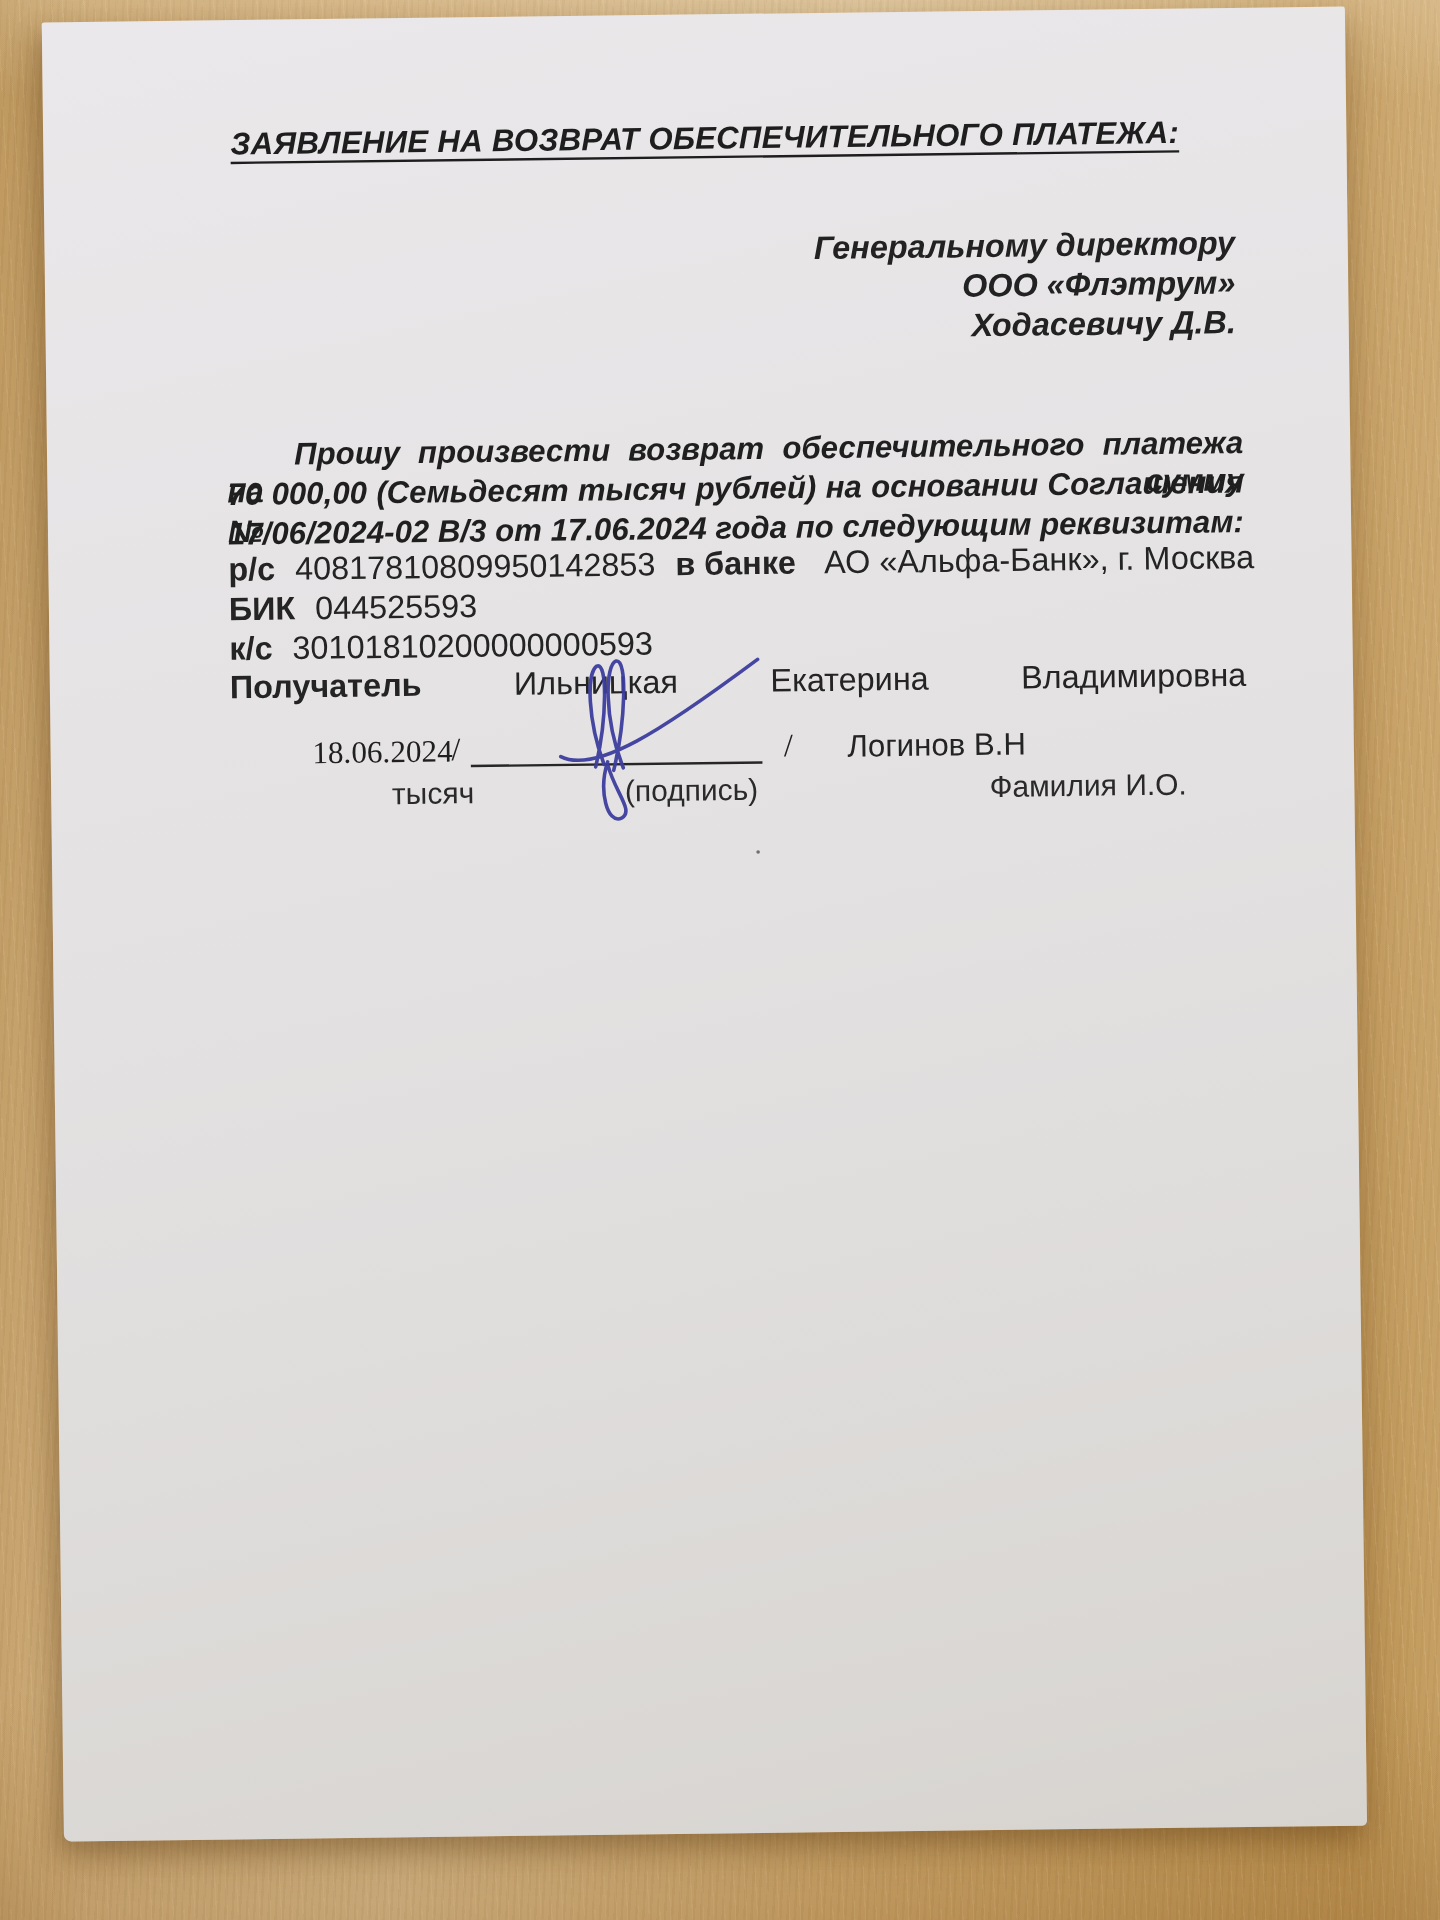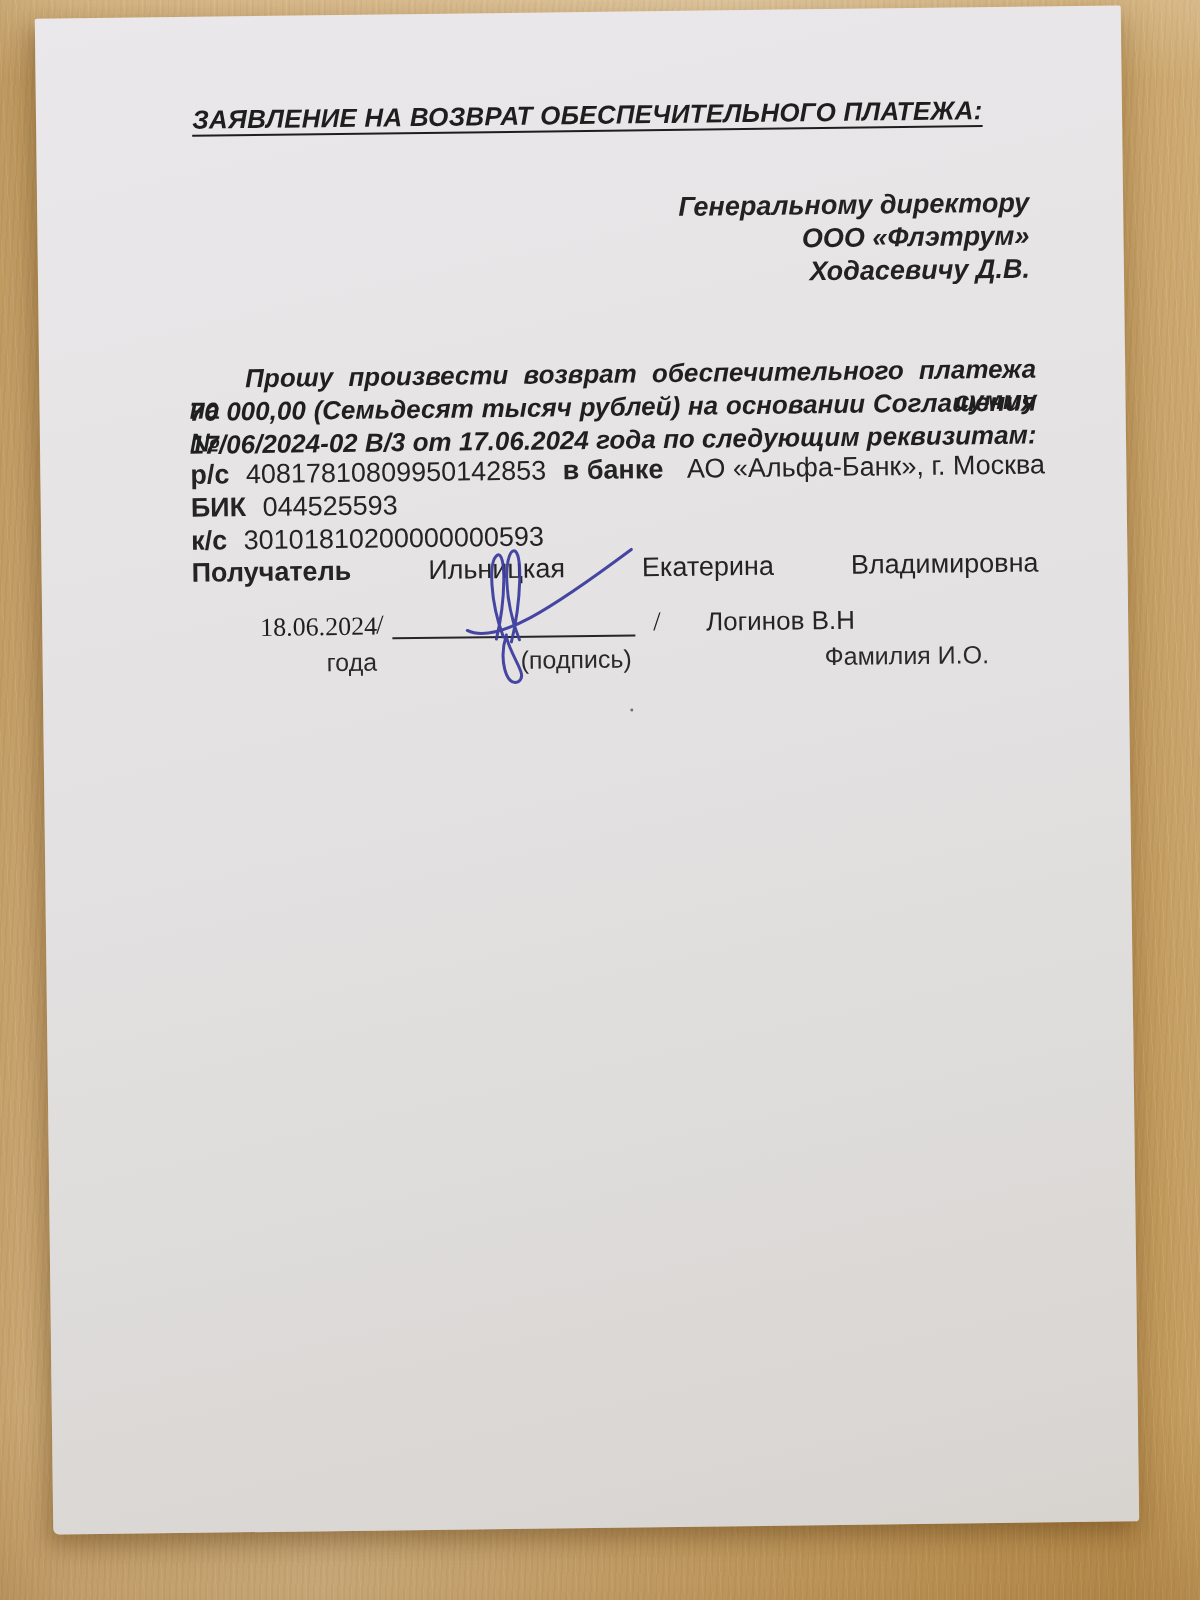--- a/index.html
+++ b/index.html
@@ -123,21 +123,21 @@
     <span>Екатерина</span>
     <span>Владимировна</span>
   </div>
 
   <div class="sig-date">18.06.2024</div>
   <div class="sig-slash sig-slash1">/</div>
   <div class="sig-line"></div>
   <div class="sig-slash sig-slash2">/</div>
   <div class="sig-name">Логинов В.Н</div>
 
-  <div class="cap cap-date">года</div>
+  <div class="cap cap-date">тысяч</div>
   <div class="cap cap-sign">(подпись)</div>
   <div class="cap cap-name">Фамилия И.О.</div>
 
   <svg class="signature-svg" width="212" height="148" viewBox="0 0 212 148">
     <g fill="none" stroke="#3d3e9f" stroke-width="3" stroke-linecap="round" opacity="0.95">
       <path d="M 63 96 C 50 60, 49 20, 58 14 C 67 10, 66 58, 56 98"></path>
       <path d="M 79 99 C 63 57, 65 13, 74 10 C 84 8, 81 62, 71 101"></path>
       <path d="M 27 89 C 56 104, 112 68, 192 10"></path>
       <path d="M 66 96 C 72 120, 88 135, 77 141 C 65 146, 58 118, 66 94"></path>
     </g>

